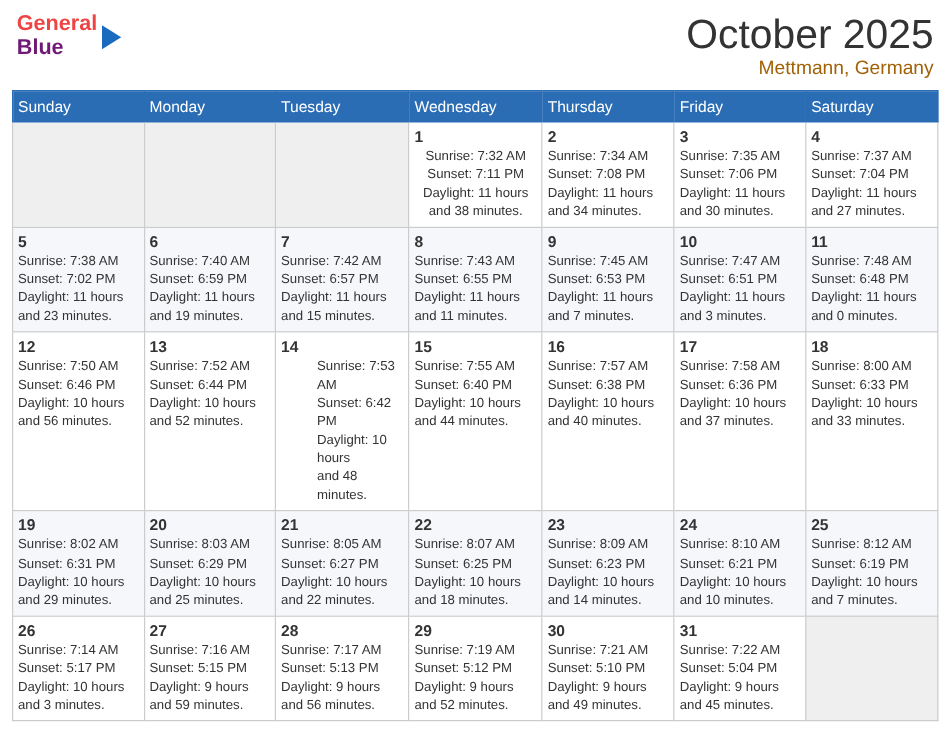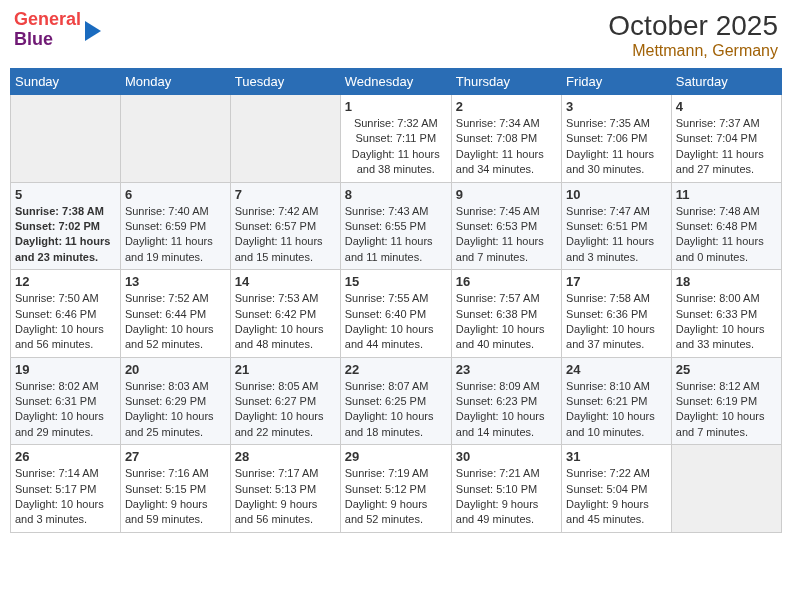--- a/index.html
+++ b/index.html
@@ -34,21 +34,21 @@
       border-top: 10px solid transparent;
       border-bottom: 10px solid transparent;
       border-left: 16px solid #1a6bbf;
       margin-left: 4px;
       margin-top: 2px;
     }
     .title-block {
       text-align: right;
     }
     .title-block .month-year {
-      font-size: 28px;
+      font-size: 34px;
       font-weight: 300;
       color: #333;
     }
     .title-block .location {
       font-size: 16px;
       color: #a16207;
     }
     table {
       width: 100%;
       border-collapse: collapse;
@@ -154,21 +154,21 @@
           <span class="day-num">4</span>
           <div class="day-info" style="white-space: pre-line;">Sunrise: 7:37 AM
 Sunset: 7:04 PM
 Daylight: 11 hours
 and 27 minutes.</div>
         </td>
       </tr>
       <tr>
         <td>
           <span class="day-num">5</span>
-          <div class="day-info" style="white-space: pre-line; font-weight: bold;">Sunrise: 7:38 AM
+          <div class="day-info" style="white-space: pre-line;">Sunrise: 7:38 AM
 Sunset: 7:02 PM
 Daylight: 11 hours
 and 23 minutes.</div>
         </td>
         <td>
           <span class="day-num">6</span>
           <div class="day-info" style="white-space: pre-line;">Sunrise: 7:40 AM
 Sunset: 6:59 PM
 Daylight: 11 hours
 and 19 minutes.</div>
@@ -219,21 +219,21 @@
         </td>
         <td>
           <span class="day-num">13</span>
           <div class="day-info" style="white-space: pre-line;">Sunrise: 7:52 AM
 Sunset: 6:44 PM
 Daylight: 10 hours
 and 52 minutes.</div>
         </td>
         <td>
           <span class="day-num">14</span>
-          <div class="day-info" style="white-space: pre-line;">Sunrise: 7:53 AM
+          <div class="day-info" style="white-space: pre-line; margin-left: 30px;">Sunrise: 7:53 AM
 Sunset: 6:42 PM
 Daylight: 10 hours
 and 48 minutes.</div>
         </td>
         <td>
           <span class="day-num">15</span>
           <div class="day-info" style="white-space: pre-line;">Sunrise: 7:55 AM
 Sunset: 6:40 PM
 Daylight: 10 hours
 and 44 minutes.</div>

